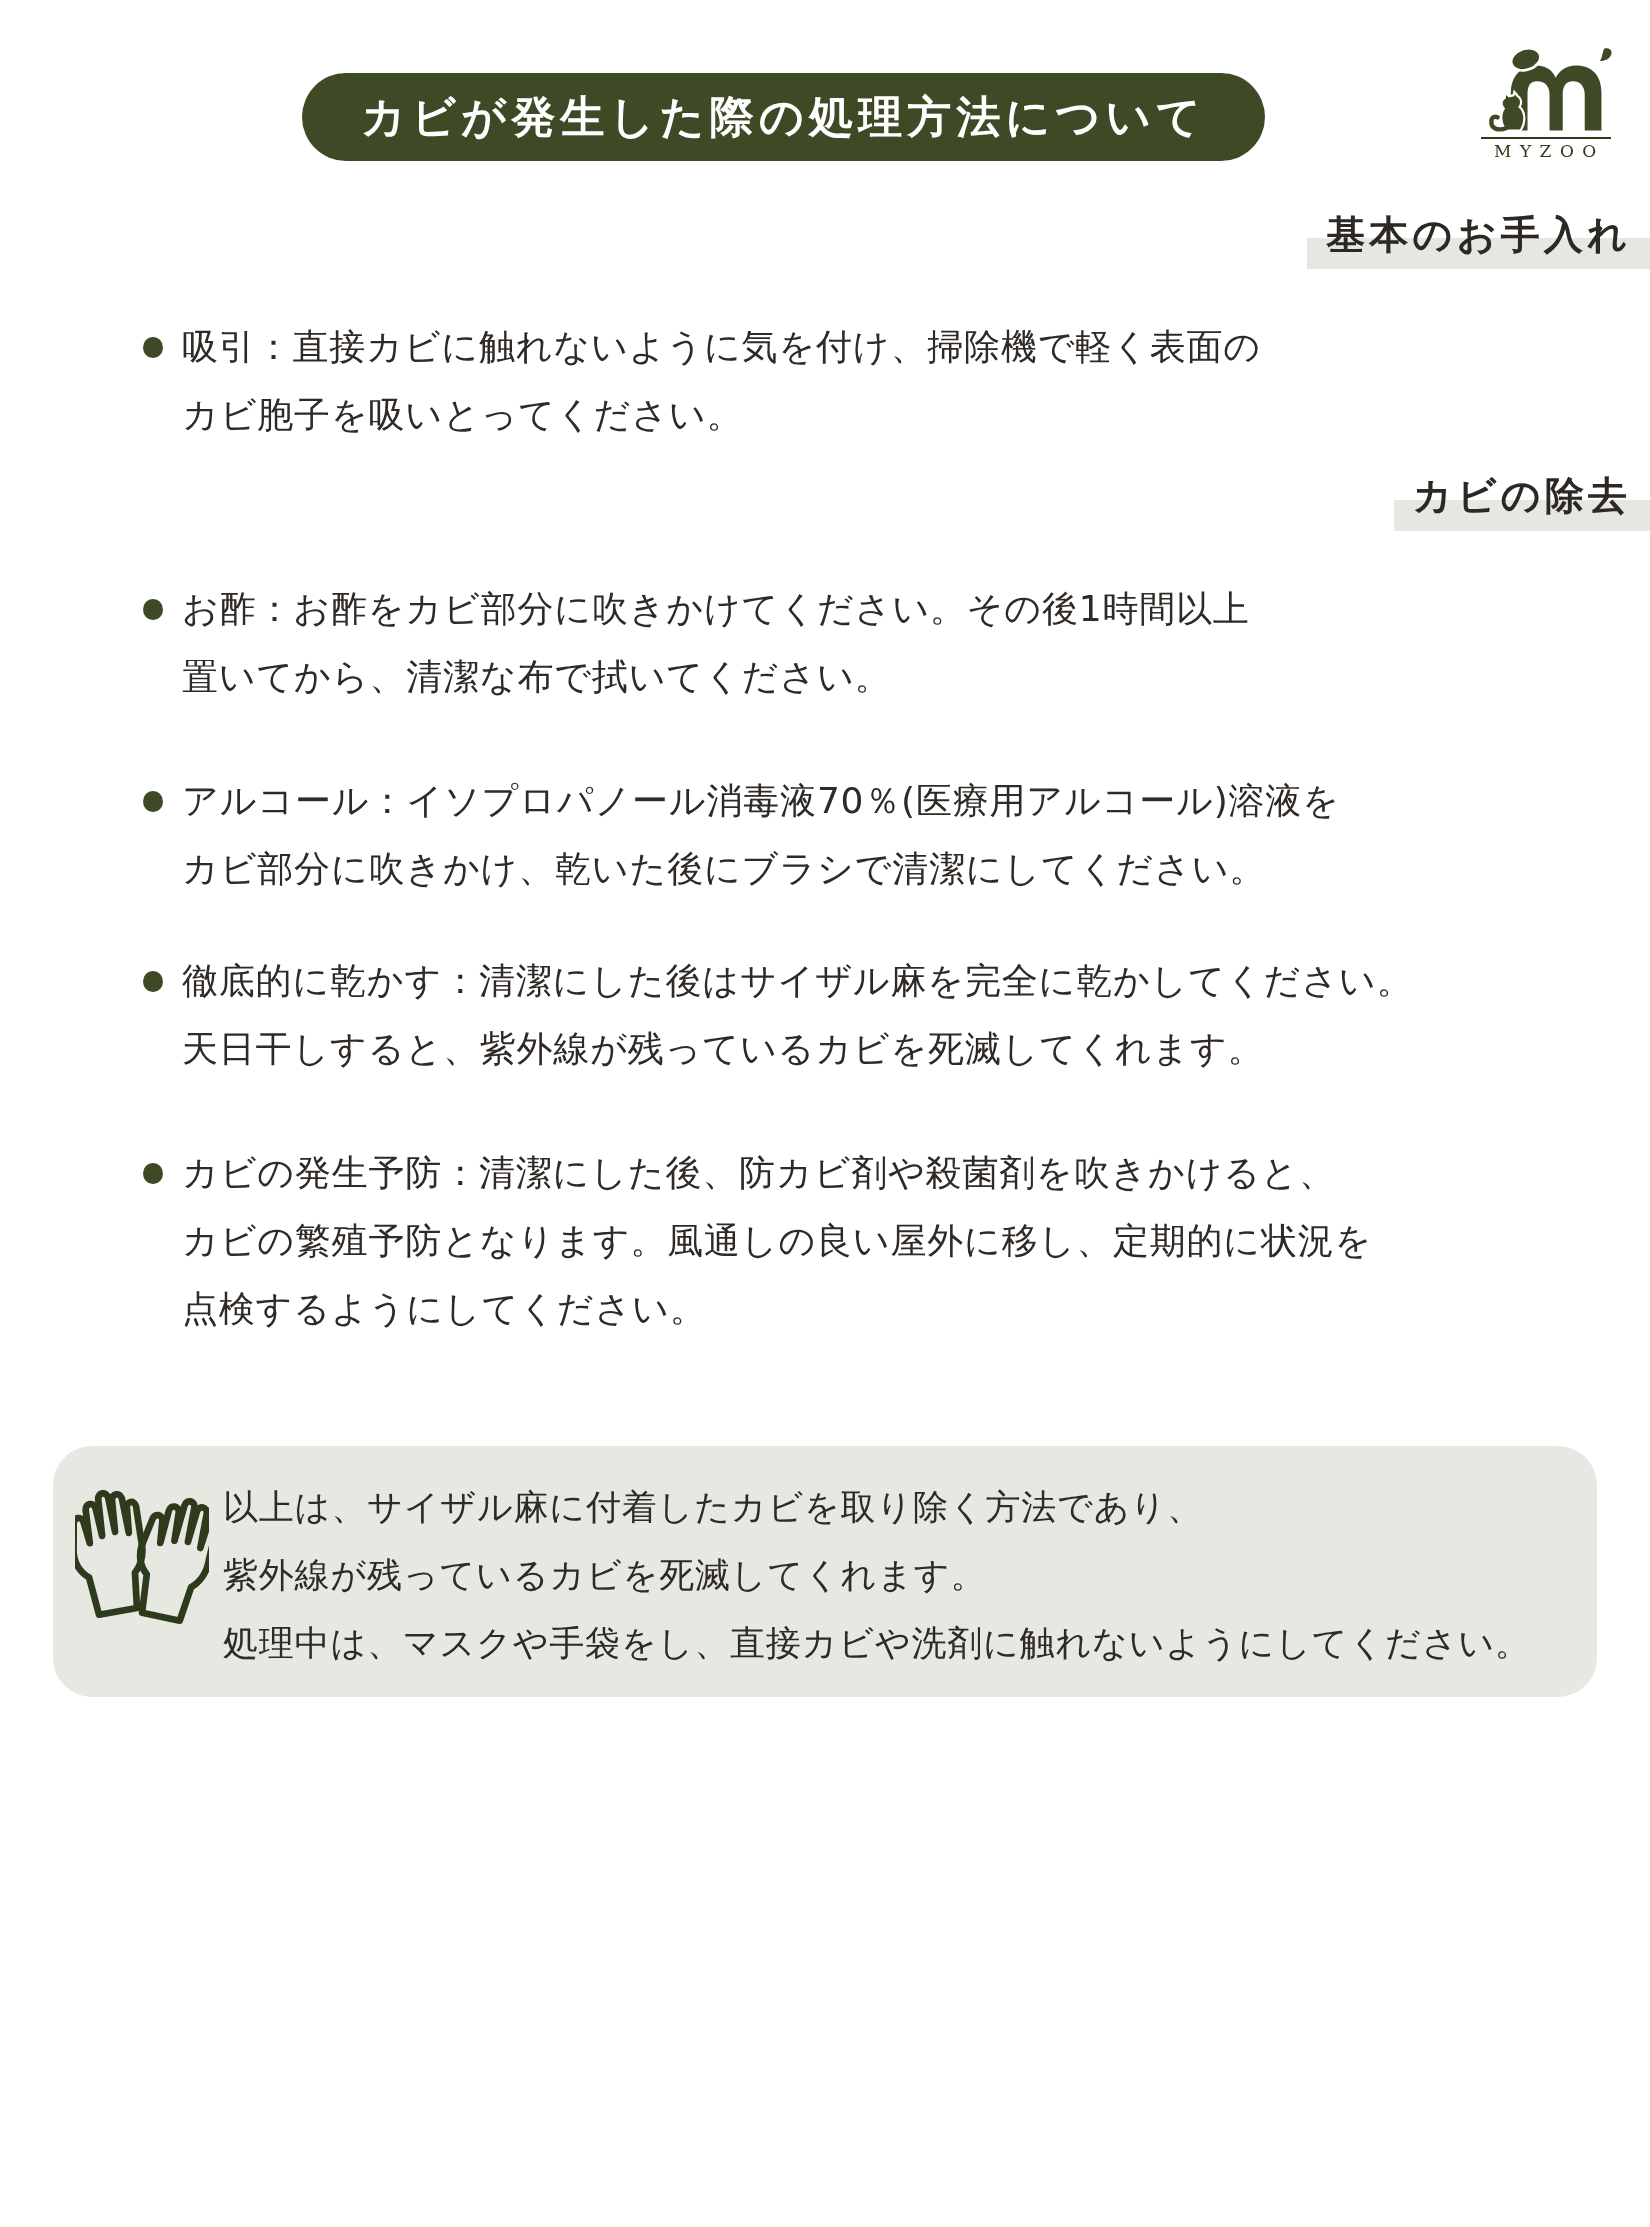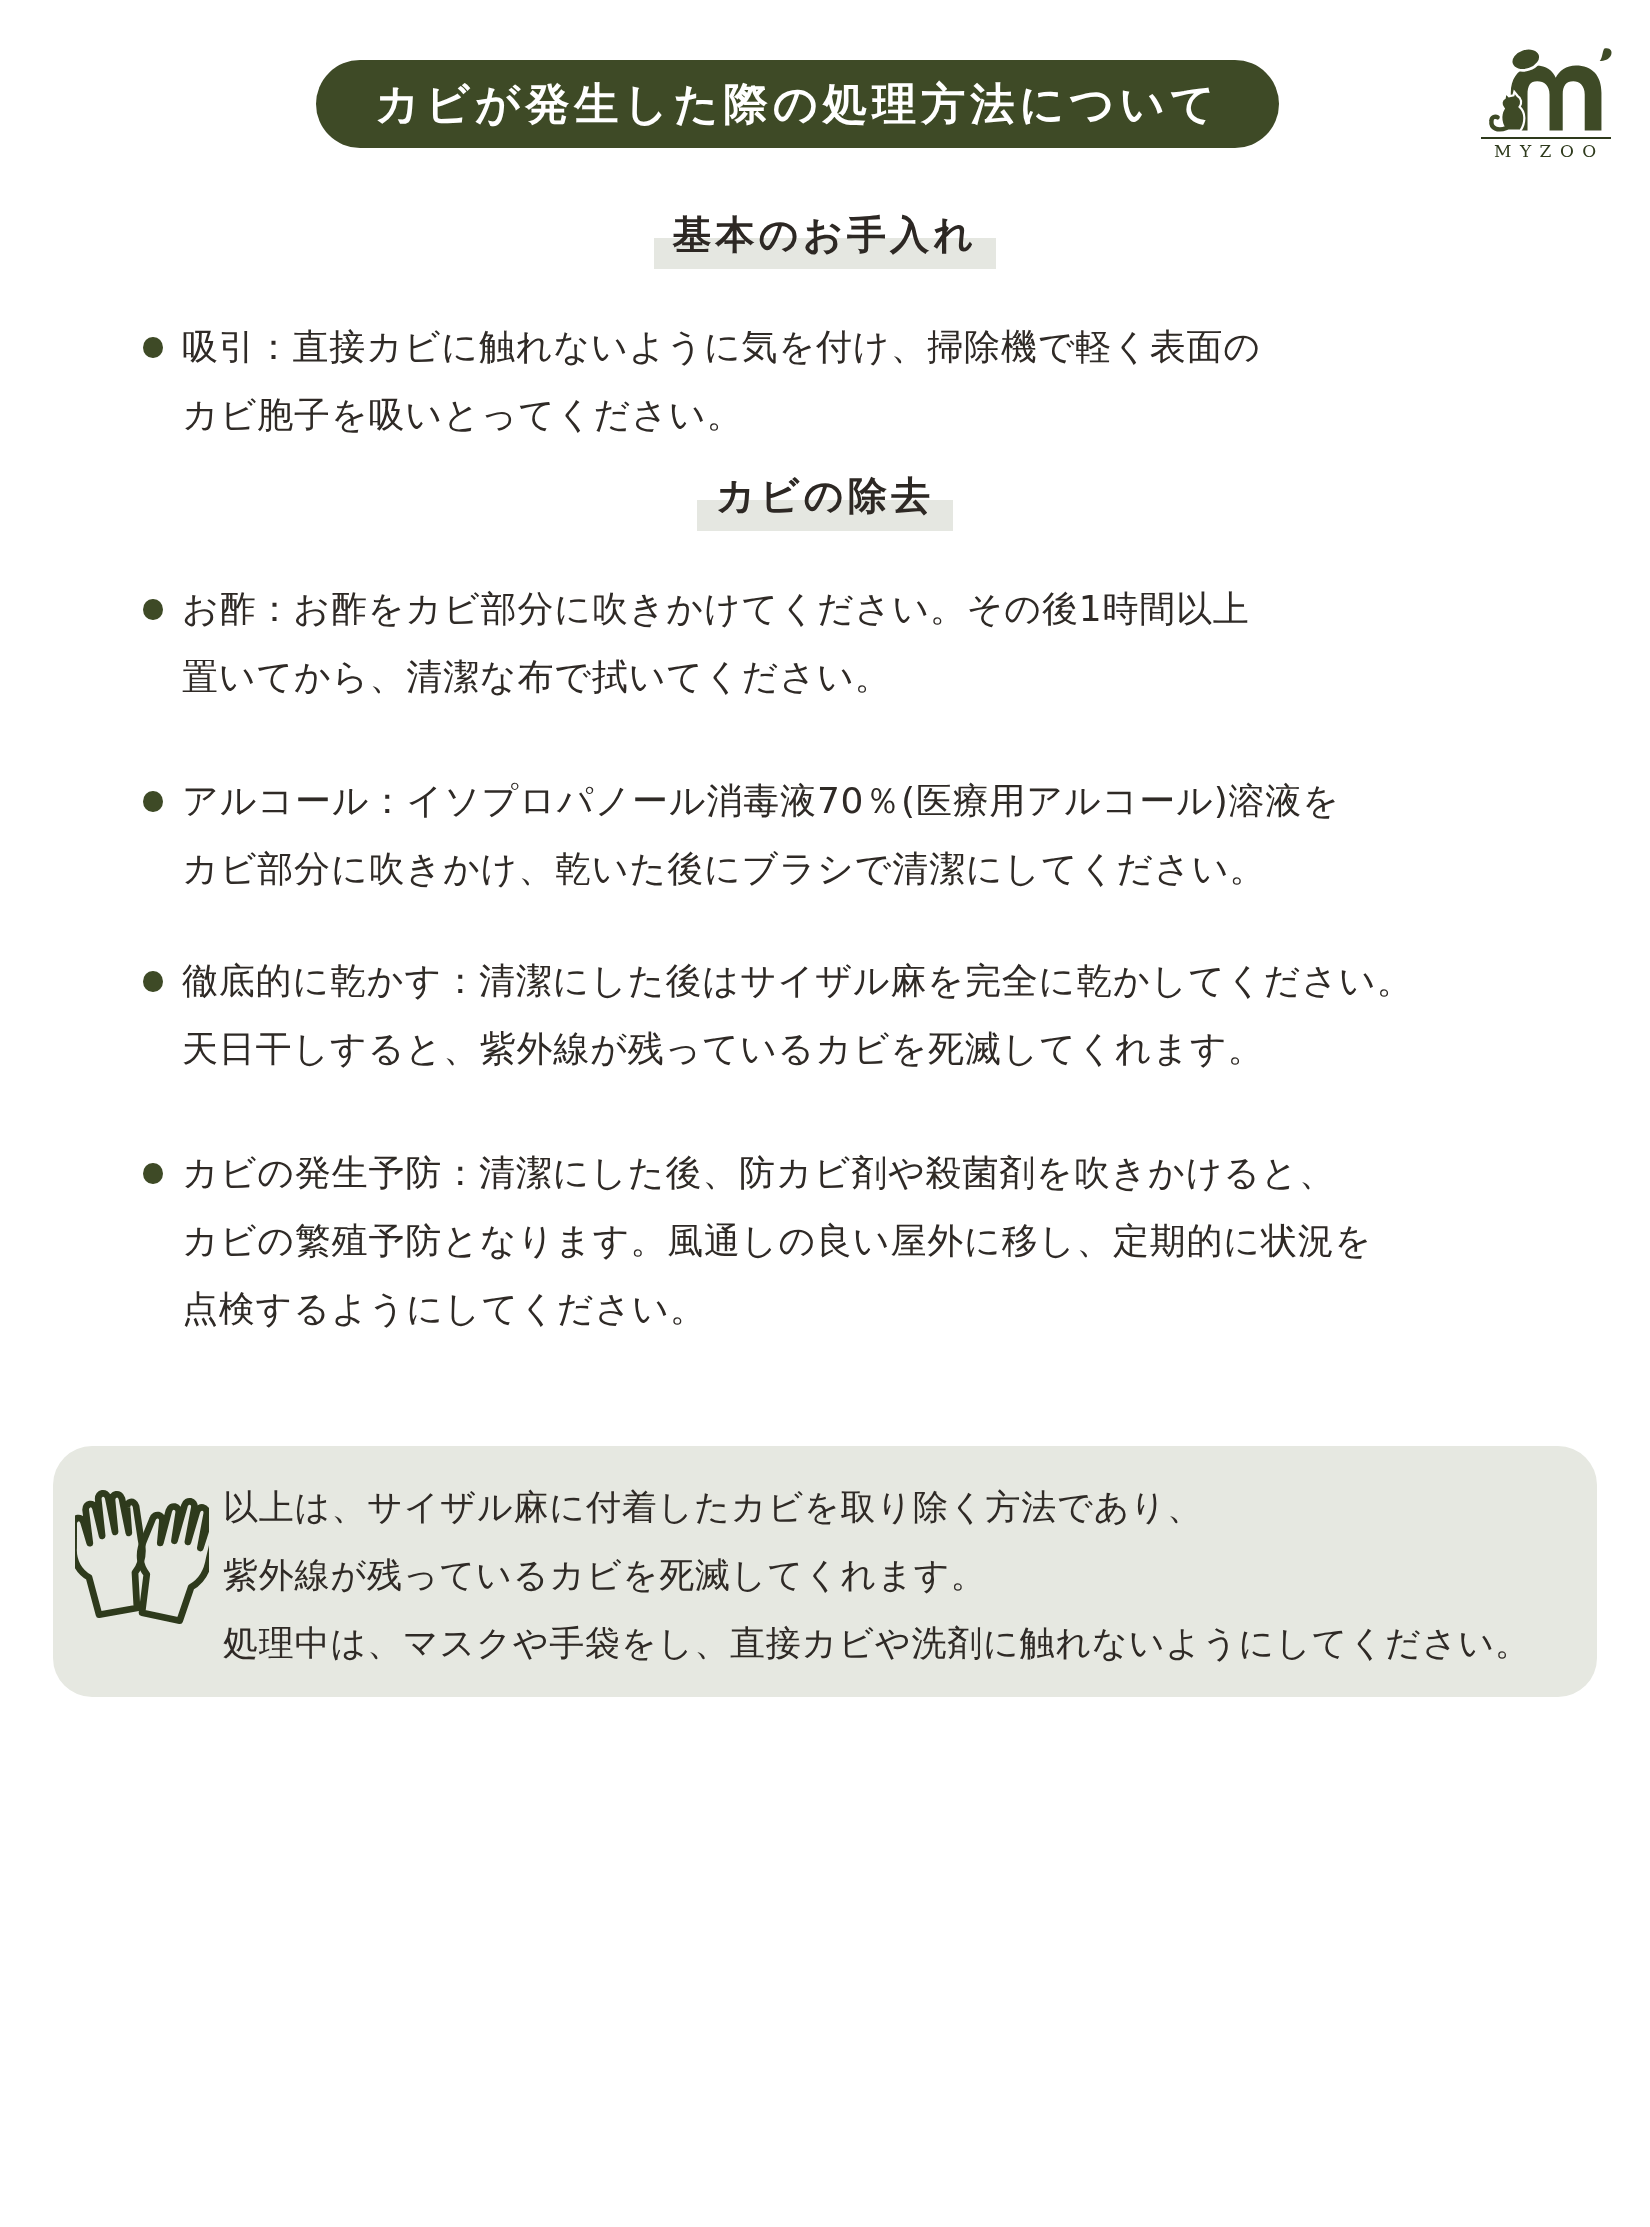--- a/index.html
+++ b/index.html
@@ -12,24 +12,23 @@
     height: 2227px;
     position: relative;
     overflow: hidden;
     font-family: "DejaVu Sans", "Liberation Sans", sans-serif;
     color: #2f2a26;
   }
 
   
   .header {
     display: flex;
-    align-items: center;
+    align-items: flex-end;
     padding-top: 47px;
     margin-bottom: 49px;
-    margin-left: 14px;
   }
   .title-pill {
     margin-left: 302px;
     background: #3e4a26;
     color: #ffffff;
     border-radius: 49px;
     height: 88px;
     line-height: 88px;
     padding: 0 59px;
     font-size: 44px;
@@ -52,21 +51,21 @@
     font-family: "DejaVu Serif", "Liberation Serif", serif;
     font-size: 17px;
     letter-spacing: 8.5px;
     padding-left: 6.8px;
     color: #2e3a1c;
   }
 
   
   .section-heading {
     margin: 22px 0 0;
-    text-align: center;
+    text-align: right;
     font-size: 39px;
     line-height: 1.3;
   }
   .section-heading .hl {
     display: inline-block;
     font-weight: 700;
     letter-spacing: 4.2px;
     color: #2d2824;
     padding: 0 18.7px 8.5px;
     background: linear-gradient(to bottom, rgba(0,0,0,0) 48%, #e5e7e1 48%);

